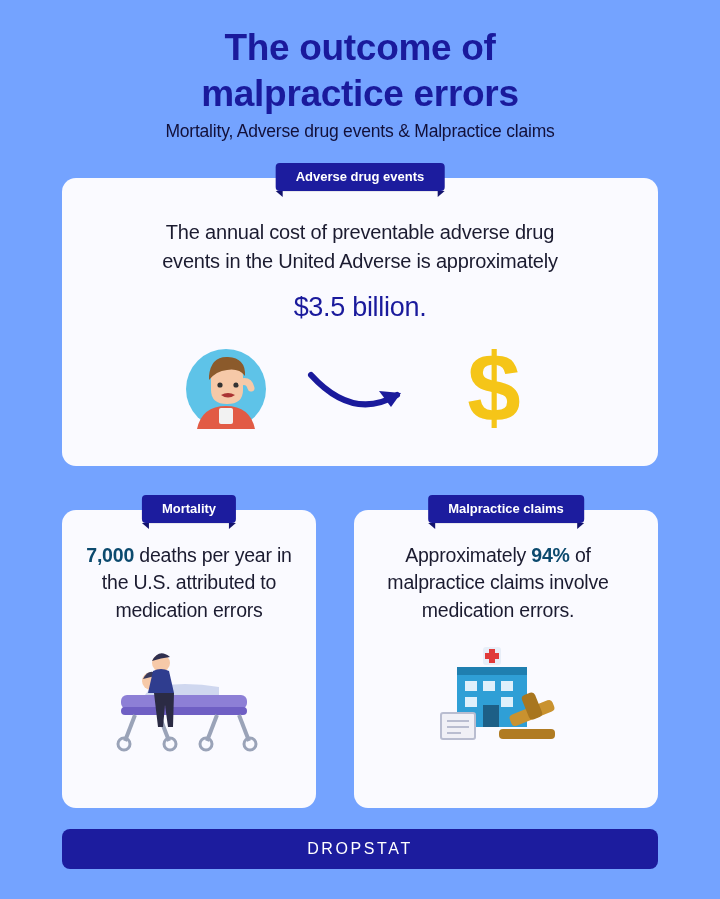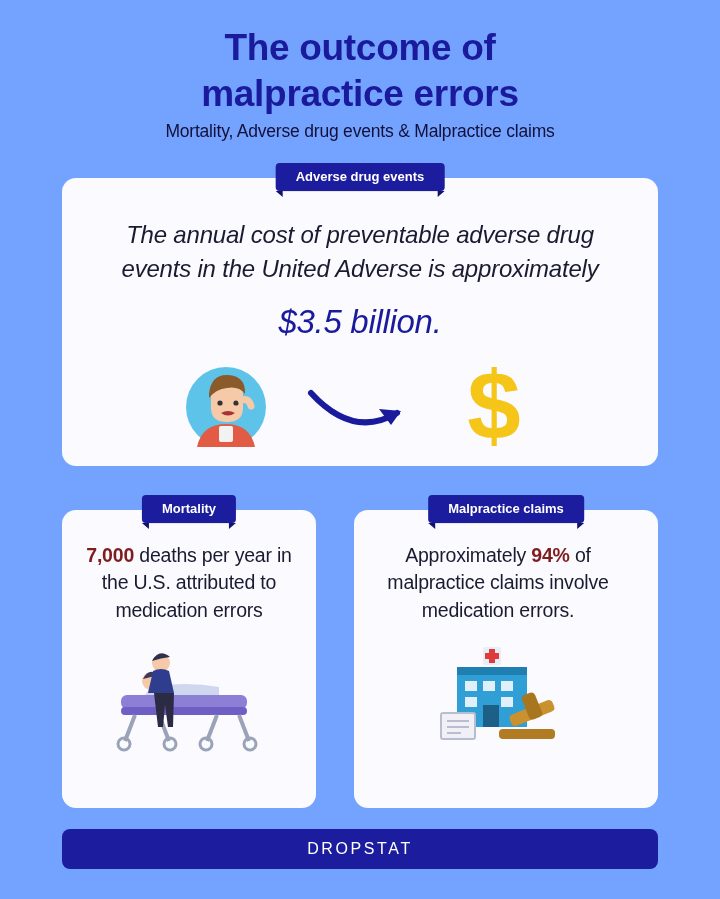--- a/index.html
+++ b/index.html
@@ -85,33 +85,31 @@
 
   
   .card-ade {
     margin-top: 36px;
     height: 288px;
     padding: 40px 34px 0 34px;
     text-align: center;
   }
   .ade-text {
     color: #1b1b30;
-    font-size: 24px;
+    font-size: 20px;
     line-height: 1.45;
     margin: 0;
     letter-spacing: -0.2px;
-    font-style: italic;
   }
   .ade-amount {
     color: #1a1a9c;
-    font-size: 33px;
+    font-size: 27px;
     font-weight: normal;
     margin: 16px 0 0 0;
     letter-spacing: -0.3px;
-    font-style: italic;
   }
   .ade-art {
     display: flex;
     align-items: center;
     justify-content: center;
     gap: 36px;
     margin-top: 18px;
   }
 
   
@@ -133,21 +131,21 @@
     text-align: center;
   }
   .body-text {
     color: #1b1b30;
     font-size: 19.5px;
     line-height: 1.42;
     margin: 0;
     letter-spacing: -0.2px;
   }
   .hl {
-    color: #7f1d1d;
+    color: #0c4a6e;
     font-weight: bold;
   }
   .art-box {
     display: flex;
     align-items: flex-end;
     justify-content: center;
     margin-top: 12px;
   }
 
   

